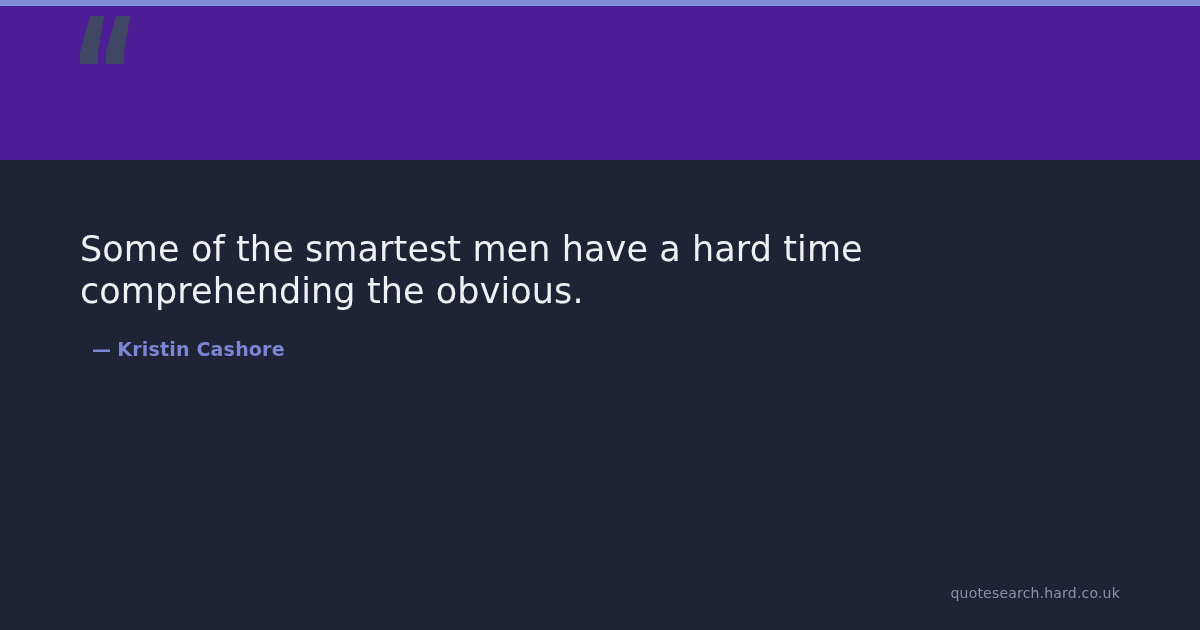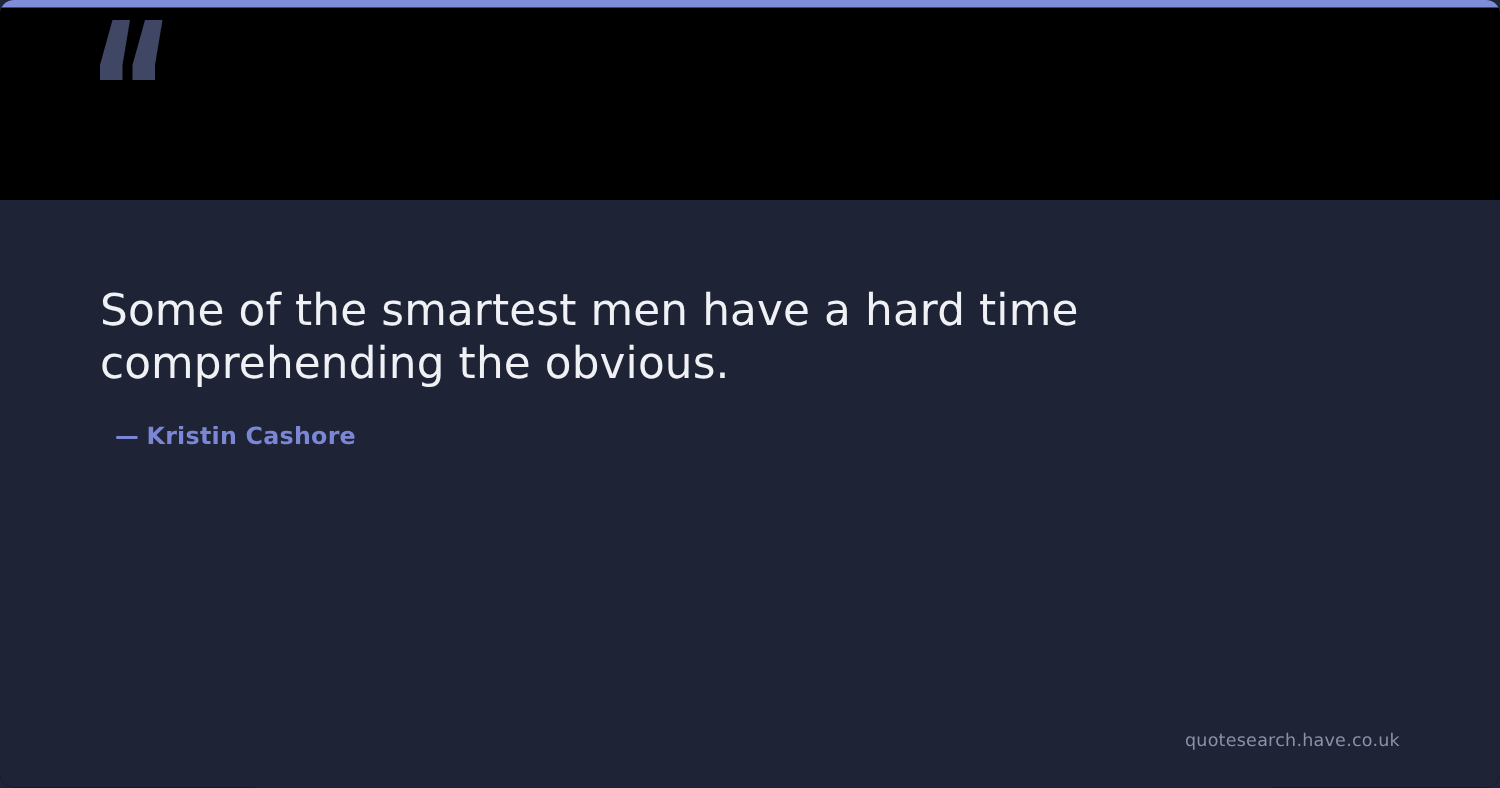--- a/index.html
+++ b/index.html
@@ -14,24 +14,23 @@
     overflow: hidden;
     background: #1f2437;
     font-family: "DejaVu Sans", "Liberation Sans", sans-serif;
     -webkit-font-smoothing: antialiased;
   }
 
   .card {
     position: relative;
     width: 1200px;
     height: 630px;
-    background: #000000;
+    background: #4c1d95;
     box-sizing: border-box;
     overflow: hidden;
-    border-radius: 11px;
   }
 
   
   .card::after {
     content: "";
     position: absolute;
     left: 0;
     top: 160px;
     width: 1200px;
     height: 470px;
@@ -127,15 +126,15 @@
   </div>
 
   <div class="content">
     <p class="quote-text">Some of the smartest men have a hard time comprehending the obvious.</p>
 
     <p class="attribution">
       <span class="dash">—</span><span>Kristin Cashore</span>
     </p>
   </div>
 
-  <div class="watermark">quotesearch.have.co.uk</div>
+  <div class="watermark">quotesearch.hard.co.uk</div>
 
 </div>
 
 </body></html>

